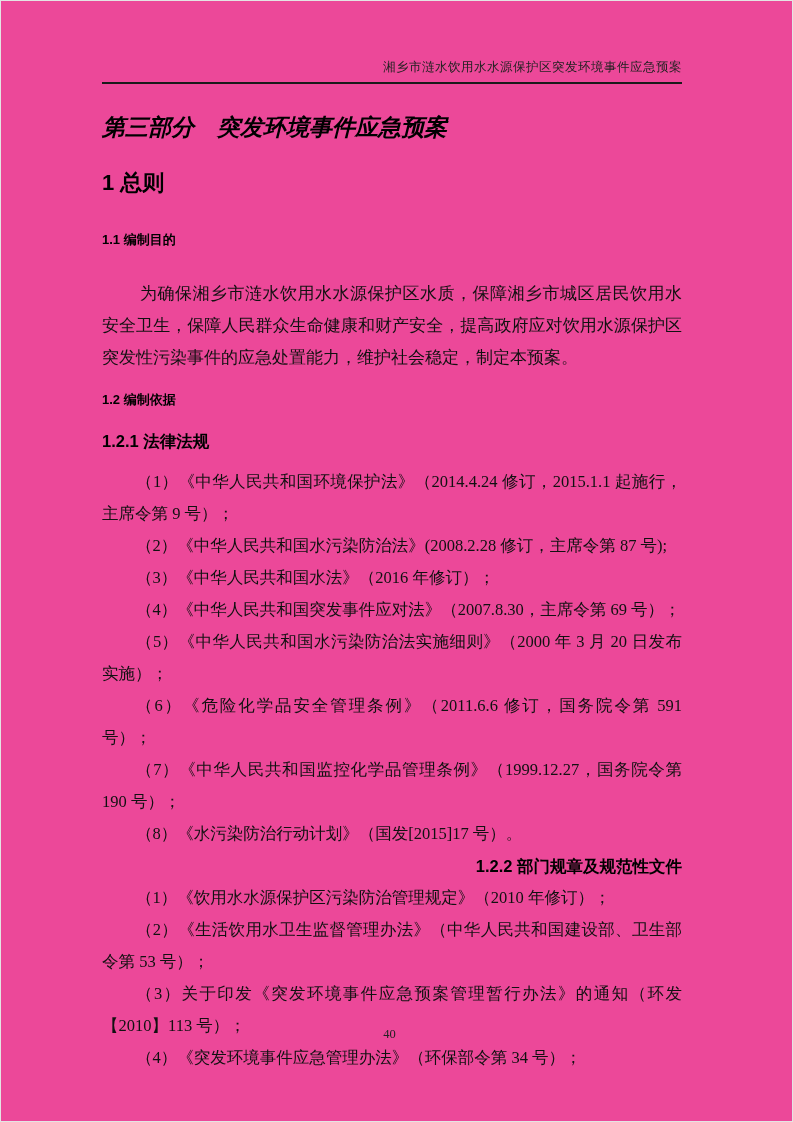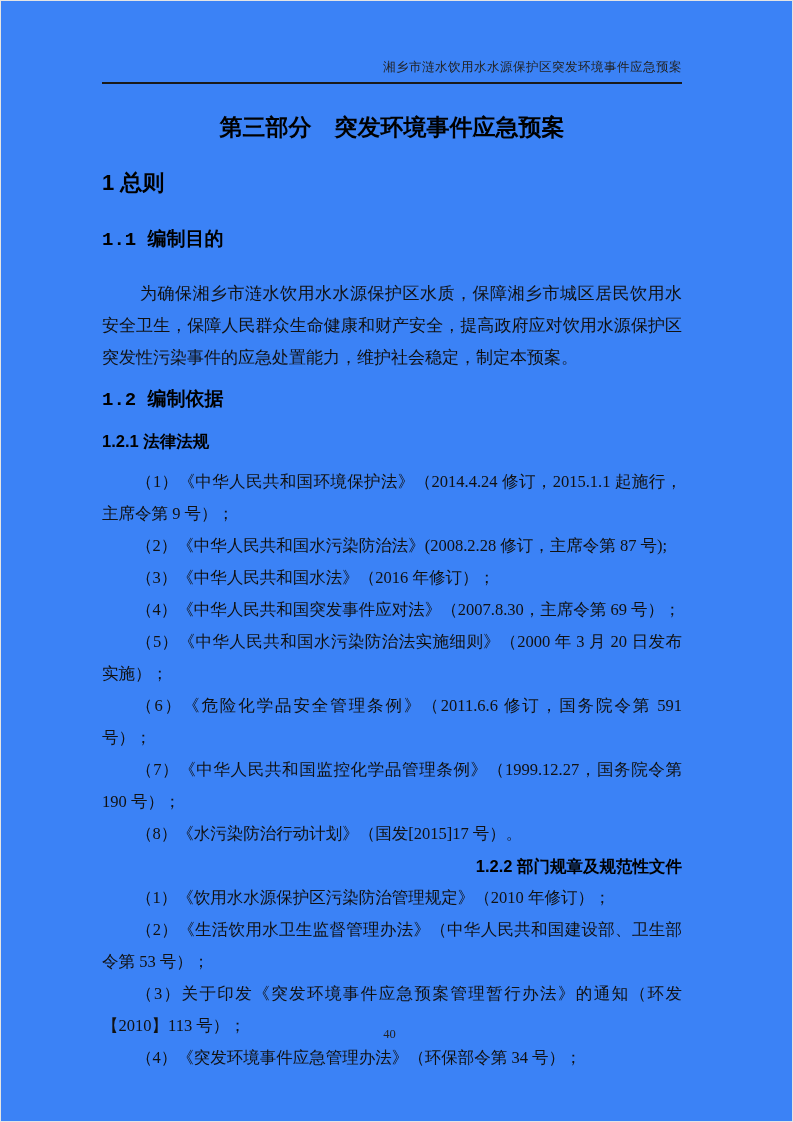--- a/index.html
+++ b/index.html
@@ -6,21 +6,21 @@
     margin: 0;
     padding: 0;
     background: #f2f2f2;
     font-family: "Liberation Serif", "DejaVu Serif", serif;
   }
   .page {
     position: relative;
     width: 793px;
     height: 1122px;
     margin: 0 auto;
-    background: #3b82f6;
+    background: #ec4899;
     border: 1px solid #e4e4e4;
     box-sizing: border-box;
     color: #1a1a1a;
     overflow: hidden;
   }
   .content {
     position: absolute;
     left: 101px;
     right: 110px;
     top: 0;
@@ -35,41 +35,41 @@
     letter-spacing: 0.5px;
   }
   .header-rule {
     margin-top: 6px;
     height: 2px;
     background: #1a1a1a;
   }
   
   .part-title {
     margin: 28px 0 0 0;
-    text-align: center;
     font-family: "Liberation Sans", "DejaVu Sans", sans-serif;
     font-weight: bold;
     font-size: 23px;
     line-height: 30px;
     color: #000;
+    font-style: italic;
   }
   
   .h-level1 {
     margin: 26px 0 0 0;
     font-family: "Liberation Sans", "DejaVu Sans", sans-serif;
     font-weight: bold;
     font-size: 22px;
     line-height: 30px;
     color: #000;
   }
   .h-level2 {
     margin: 28px 0 0 0;
-    font-family: Liberation Mono, monospace;
+    font-family: Liberation Sans, sans-serif;
     font-weight: bold;
-    font-size: 19px;
+    font-size: 13px;
     line-height: 28px;
     color: #000;
   }
   .h-level2.tight {
     margin-top: 12px;
   }
   .h-level3 {
     margin: 14px 0 0 0;
     font-family: "Liberation Sans", "DejaVu Sans", sans-serif;
     font-weight: bold;

